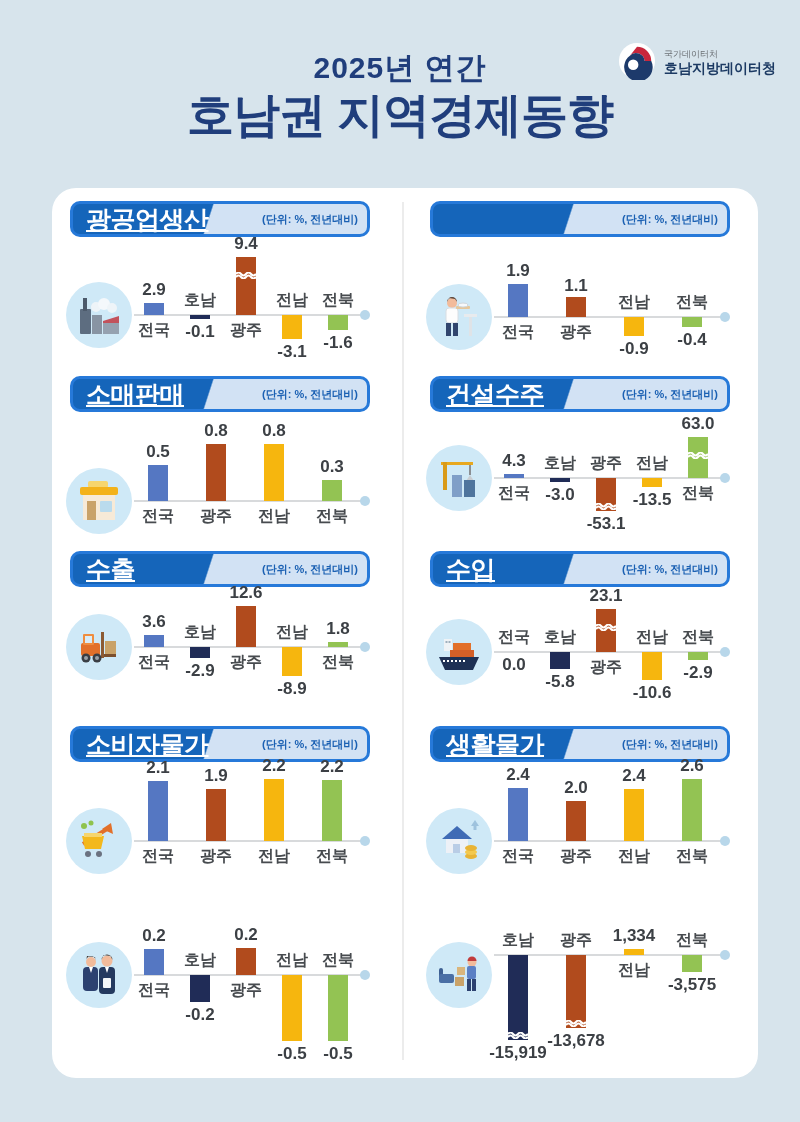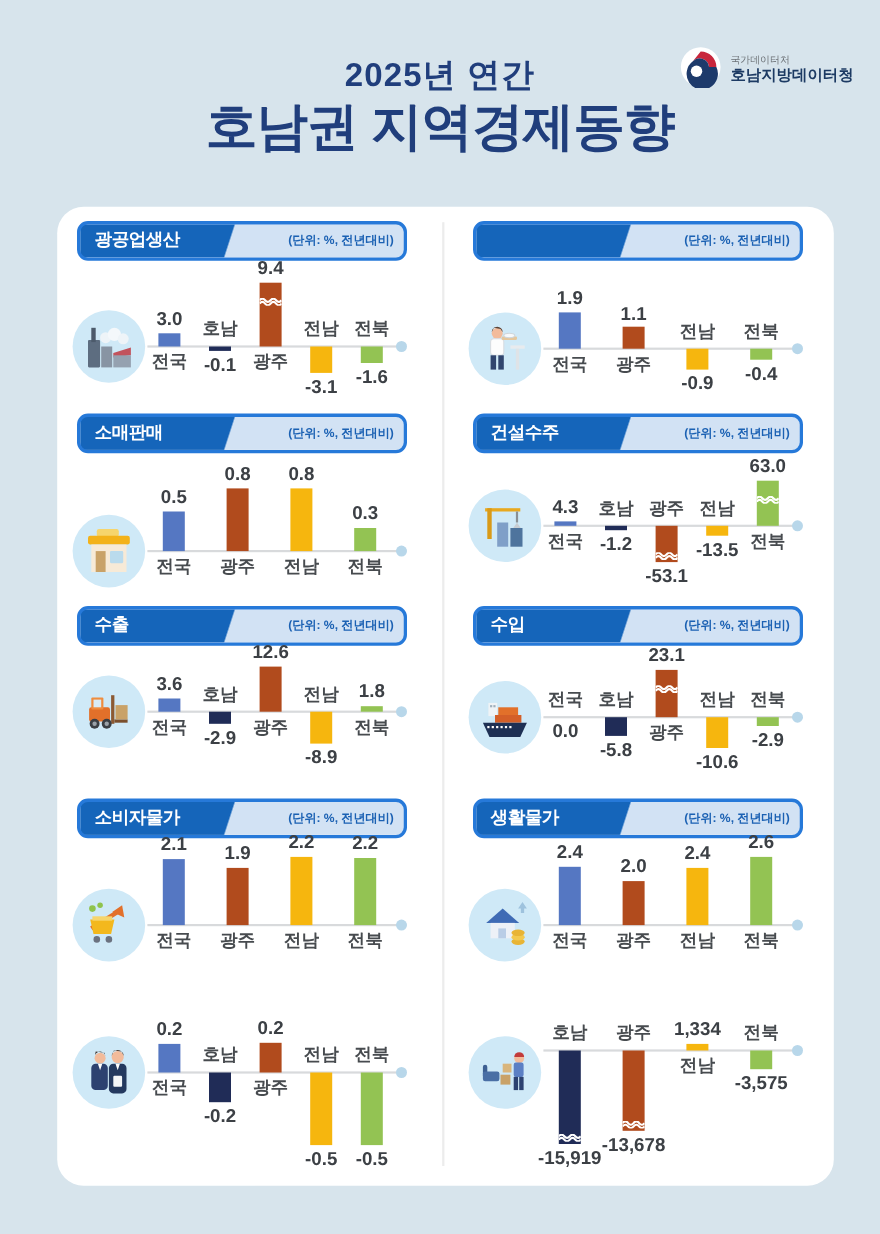--- a/index.html
+++ b/index.html
@@ -25,21 +25,21 @@
   }
   .divider{position:absolute;left:350px;top:14px;width:2px;height:858px;background:#ececec;}
   .cell{position:absolute;width:340px;height:175px;}
   .badge{
     position:absolute;left:12px;top:4px;width:300px;height:36px;box-sizing:border-box;
     border:3px solid #2679d9;border-radius:10px;
     background:linear-gradient(108deg,#1565ba 0 46%,#d2e2f4 46.5%);
   }
   .btitle{
     position:absolute;left:13px;top:0;height:30px;line-height:30px;
-    font-size:16px;font-weight:800;color:#ffffff;letter-spacing:-0.5px;white-space:nowrap;
+    font-size:25px;font-weight:800;color:#ffffff;letter-spacing:-0.5px;white-space:nowrap;text-decoration:underline;
   }
   .bunit{
     position:absolute;right:9px;top:0;height:30px;line-height:30px;
     font-size:11px;font-weight:600;color:#1b61b3;white-space:nowrap;
   }
   .icon-circle{
     position:absolute;left:8px;width:66px;height:66px;border-radius:50%;
     background:#cfe9f7;display:flex;align-items:center;justify-content:center;
   }
   .bline{position:absolute;left:76px;width:230px;height:2px;background:#d8dadc;}
@@ -92,21 +92,21 @@
             <polygon points="27,29 43,24 43,31 27,33" fill="#c2525c"></polygon>
             <rect x="27" y="31" width="16" height="11" fill="#95a1b0"></rect>
             <circle cx="20" cy="15" r="5" fill="#eef4f8"></circle>
             <circle cx="28" cy="12" r="6" fill="#f4f8fb"></circle>
             <circle cx="36" cy="16" r="5" fill="#eef4f8"></circle>
           </svg>
         </div>
         <div class="bline" style="top:117px"></div>
         <div class="bdot" style="left:302px;top:113px"></div>
         <div class="bar" style="left:86px;top:106px;height:12px;background:#5577c2"></div>
-        <span class="val" style="left:58px;top:84px">3.0</span>
+        <span class="val" style="left:58px;top:84px">2.9</span>
         <span class="reg" style="left:58px;top:124px">전국</span>
         <div class="bar" style="left:132px;top:118px;height:4px;background:#202c57"></div>
         <span class="val" style="left:104px;top:126px">-0.1</span>
         <span class="reg" style="left:104px;top:94px">호남</span>
         <div class="bar" style="left:178px;top:60px;height:58px;background:#b14b1d">
           <span class="brk" style="top:8px"><svg width="20" height="7" viewBox="0 0 20 7">
               <path d="M0 2 Q2.5 -1 5 2 T10 2 T15 2 T20 2" stroke="#ffffff" stroke-width="2" fill="none"></path>
               <path d="M0 5 Q2.5 2 5 5 T10 5 T15 5 T20 5" stroke="#ffffff" stroke-width="2" fill="none"></path>
             </svg></span>
         </div>
@@ -194,21 +194,21 @@
             <rect x="16" y="20" width="10" height="22" fill="#7f9fc8"></rect>
             <rect x="28" y="25" width="11" height="17" fill="#4e749d"></rect>
           </svg>
         </div>
         <div class="bline" style="top:105px"></div>
         <div class="bdot" style="left:302px;top:101px"></div>
         <div class="bar" style="left:86px;top:102px;height:4px;background:#5577c2"></div>
         <span class="val" style="left:58px;top:80px">4.3</span>
         <span class="reg" style="left:58px;top:112px">전국</span>
         <div class="bar" style="left:132px;top:106px;height:4px;background:#202c57"></div>
-        <span class="val" style="left:104px;top:114px">-1.2</span>
+        <span class="val" style="left:104px;top:114px">-3.0</span>
         <span class="reg" style="left:104px;top:82px">호남</span>
         <div class="bar" style="left:178px;top:106px;height:33px;background:#b14b1d">
           <span class="brk" style="bottom:8px"><svg width="20" height="7" viewBox="0 0 20 7">
               <path d="M0 2 Q2.5 -1 5 2 T10 2 T15 2 T20 2" stroke="#ffffff" stroke-width="2" fill="none"></path>
               <path d="M0 5 Q2.5 2 5 5 T10 5 T15 5 T20 5" stroke="#ffffff" stroke-width="2" fill="none"></path>
             </svg></span>
         </div>
         <span class="val" style="left:150px;top:143px">-53.1</span>
         <span class="reg" style="left:150px;top:82px">광주</span>
         <div class="bar" style="left:224px;top:106px;height:9px;background:#f6b60e"></div>

